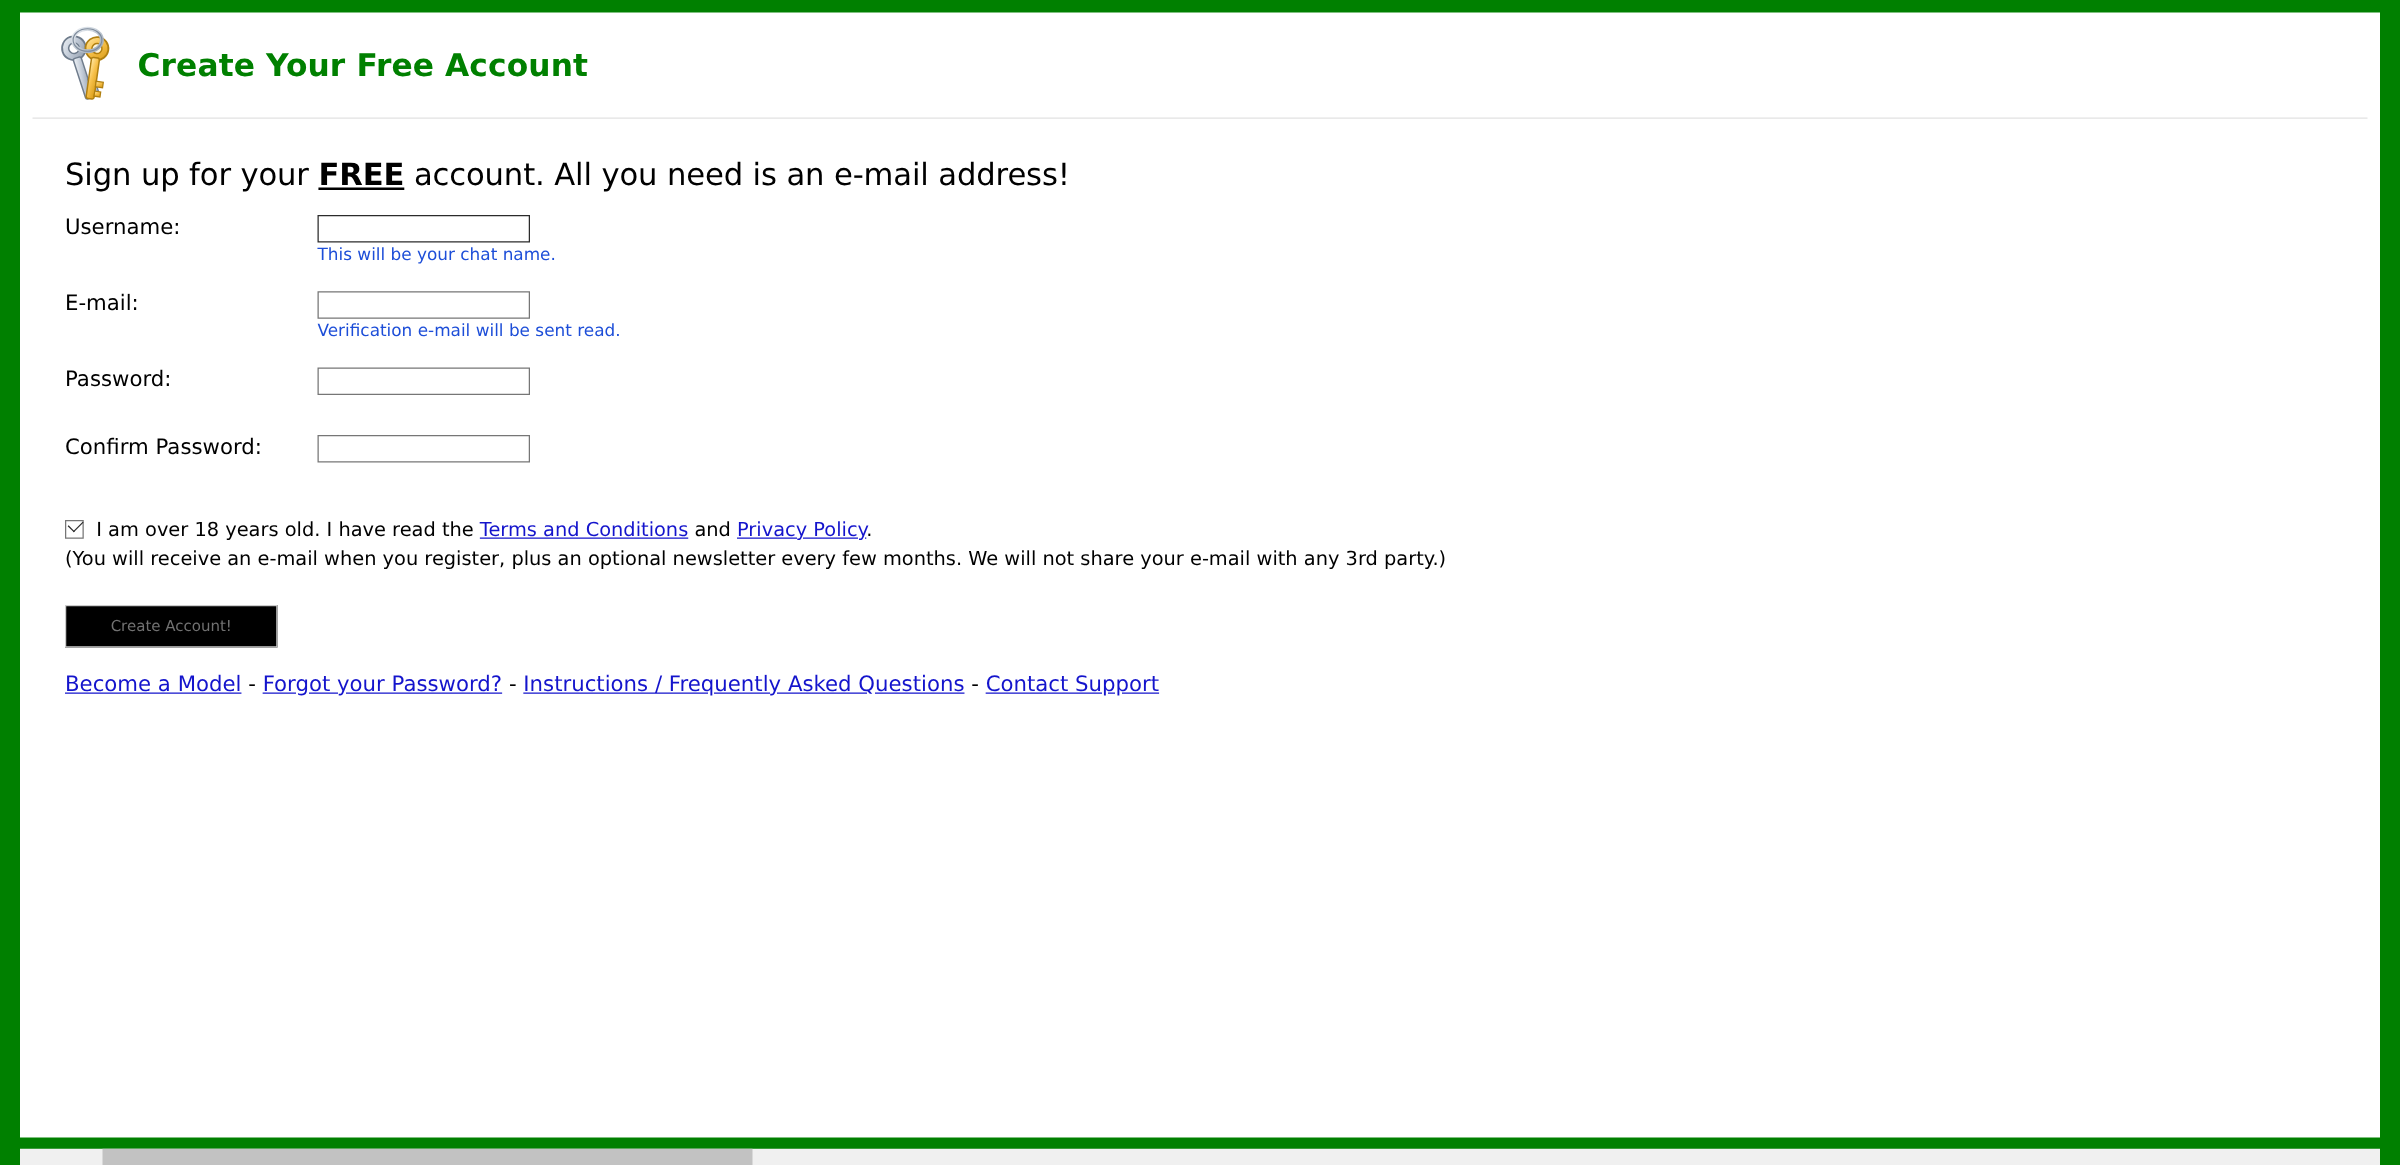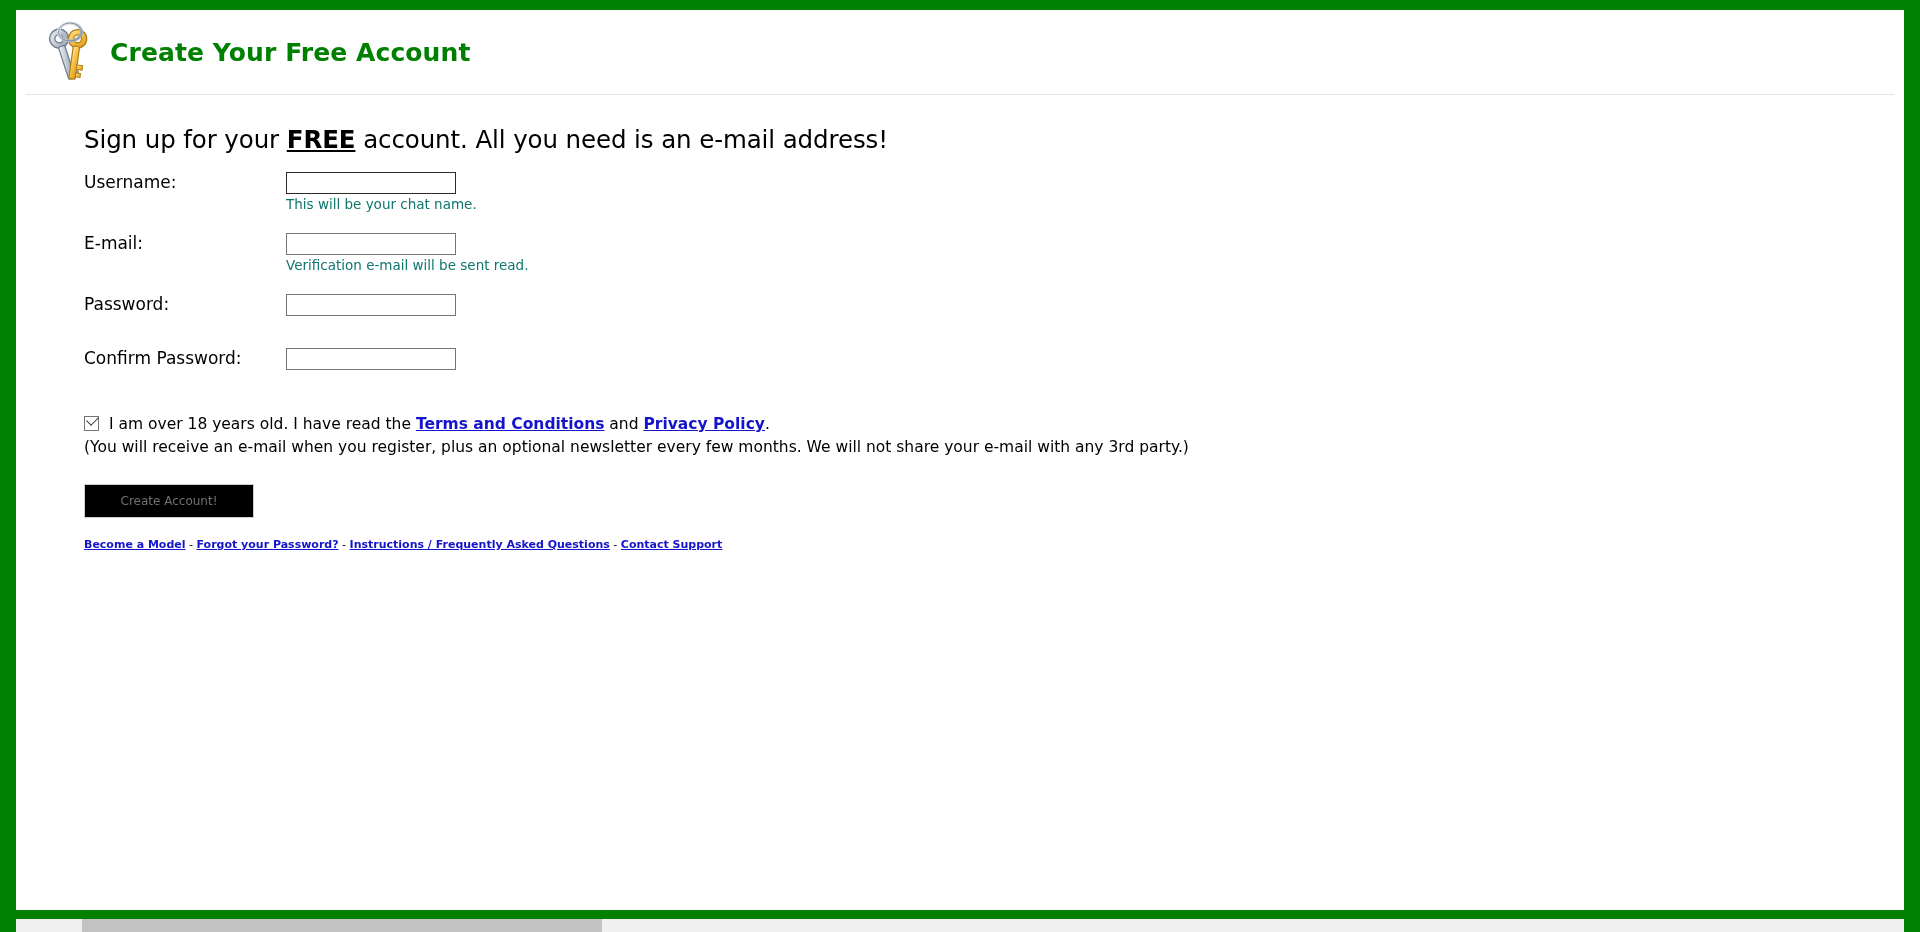--- a/index.html
+++ b/index.html
@@ -60,21 +60,21 @@
   .header-title {
     font-size: 25px;
     font-weight: bold;
     color: #008000;
     letter-spacing: 0.1px;
     white-space: nowrap;
   }
 
   
   .body-area {
-    padding: 0 0 0 68px;
+    padding: 0 0 0 36px;
     position: relative;
   }
 
   .tagline {
     font-size: 24.5px;
     color: #000000;
     margin-top: 30px;
     white-space: nowrap;
     letter-spacing: -0.1px;
   }
@@ -112,21 +112,21 @@
     font-size: 14px;
     padding: 1px 3px;
     outline: none;
     display: block;
   }
   .text-input.focused {
     border: 1px solid #2b2b2b;
   }
   .hint {
     font-size: 13.5px;
-    color: #0f766e;
+    color: #1d4ed8;
     margin-top: 2px;
     white-space: nowrap;
     line-height: 16px;
   }
   .row-spacer-lg { height: 21px; }
   .row-gap { height: 32px; }
 
   
   .terms-block {
     margin-top: 44px;
@@ -163,21 +163,20 @@
   }
   .terms-line2 {
     margin-top: 3px;
     white-space: nowrap;
     font-size: 15.5px;
   }
   a.link {
     color: #1414cc;
     text-decoration: underline;
     cursor: pointer;
-    font-weight: bold;
   }
 
   
   .create-btn {
     margin-top: 27px;
     width: 170px;
     height: 34px;
     background: #000000;
     border: 1px solid #cccccc;
     color: #717171;
@@ -192,21 +191,21 @@
 
   
   .note {
     margin-top: 38px;
     font-size: 15.5px;
     color: #000;
     white-space: nowrap;
   }
   .footer-links {
     margin-top: 20px;
-    font-size: 11px;
+    font-size: 17px;
     color: #000;
     white-space: nowrap;
   }
   .sep { color: #000; }
 
   
   .scroll-strip {
     position: absolute;
     left: 0;
     bottom: 0;

